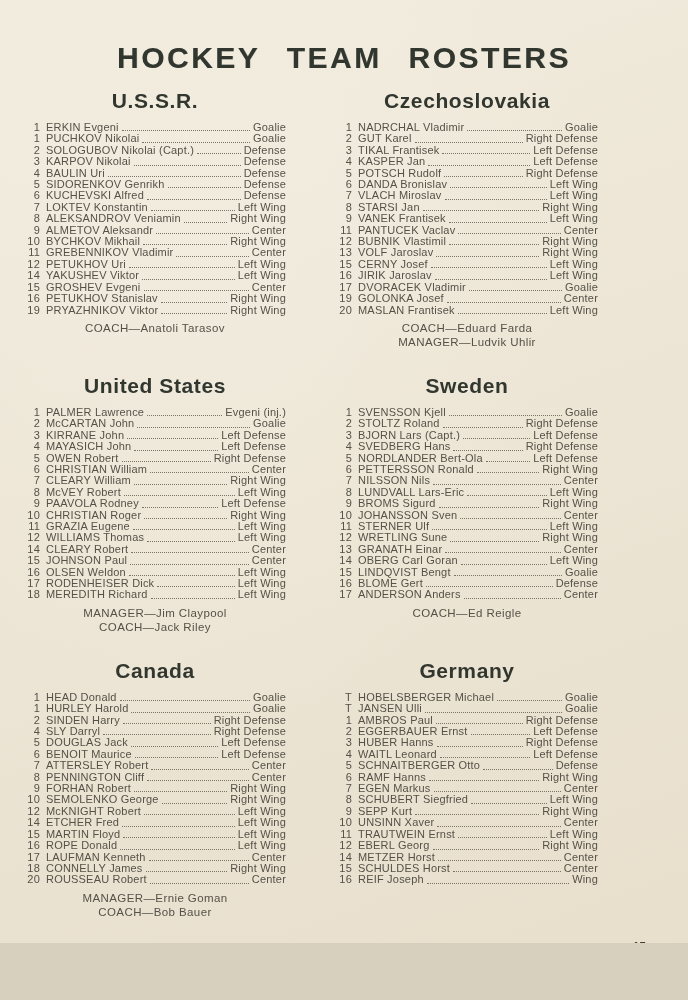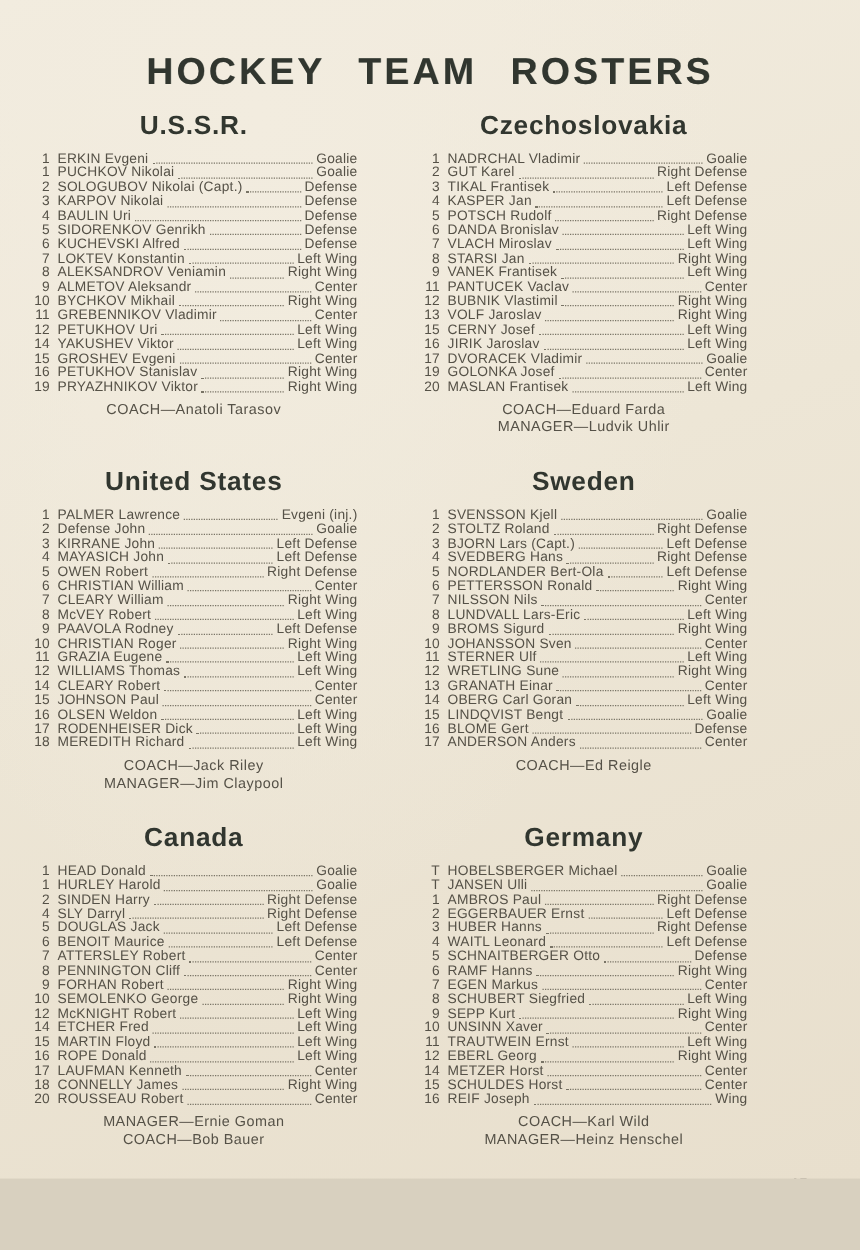--- a/index.html
+++ b/index.html
@@ -367,21 +367,21 @@
     <div class="players">
   <div class="row">
     <span class="num">1</span>
     <span class="pname">PALMER Lawrence</span>
     <span class="leader"></span>
     <span class="pos">Evgeni (inj.)</span>
   </div>
 
   <div class="row">
     <span class="num">2</span>
-    <span class="pname">Defense John</span>
+    <span class="pname">McCARTAN John</span>
     <span class="leader"></span>
     <span class="pos">Goalie</span>
   </div>
 
   <div class="row">
     <span class="num">3</span>
     <span class="pname">KIRRANE John</span>
     <span class="leader"></span>
     <span class="pos">Left Defense</span>
   </div>
@@ -478,23 +478,23 @@
   </div>
 
   <div class="row">
     <span class="num">18</span>
     <span class="pname">MEREDITH Richard</span>
     <span class="leader"></span>
     <span class="pos">Left Wing</span>
   </div>
 </div>
     <div class="staff">
+  <div class="staff-line">MANAGER—Jim Claypool</div>
+
   <div class="staff-line">COACH—Jack Riley</div>
-
-  <div class="staff-line">MANAGER—Jim Claypool</div>
 </div>
   </section>
 
   <section class="team">
     <h2 class="team-name">Sweden</h2>
     <div class="players">
   <div class="row">
     <span class="num">1</span>
     <span class="pname">SVENSSON Kjell</span>
     <span class="leader"></span>
@@ -862,23 +862,18 @@
     <span class="pos">Center</span>
   </div>
 
   <div class="row">
     <span class="num">16</span>
     <span class="pname">REIF Joseph</span>
     <span class="leader"></span>
     <span class="pos">Wing</span>
   </div>
 </div>
-    <div class="staff">
-  <div class="staff-line">COACH—Karl Wild</div>
-
-  <div class="staff-line">MANAGER—Heinz Henschel</div>
-</div>
   </section>
 </div>
 
   <div class="footer-left">DAILY PROGRAM</div>
   <div class="footer-page">15</div>
 </div>
 
 </body></html>

